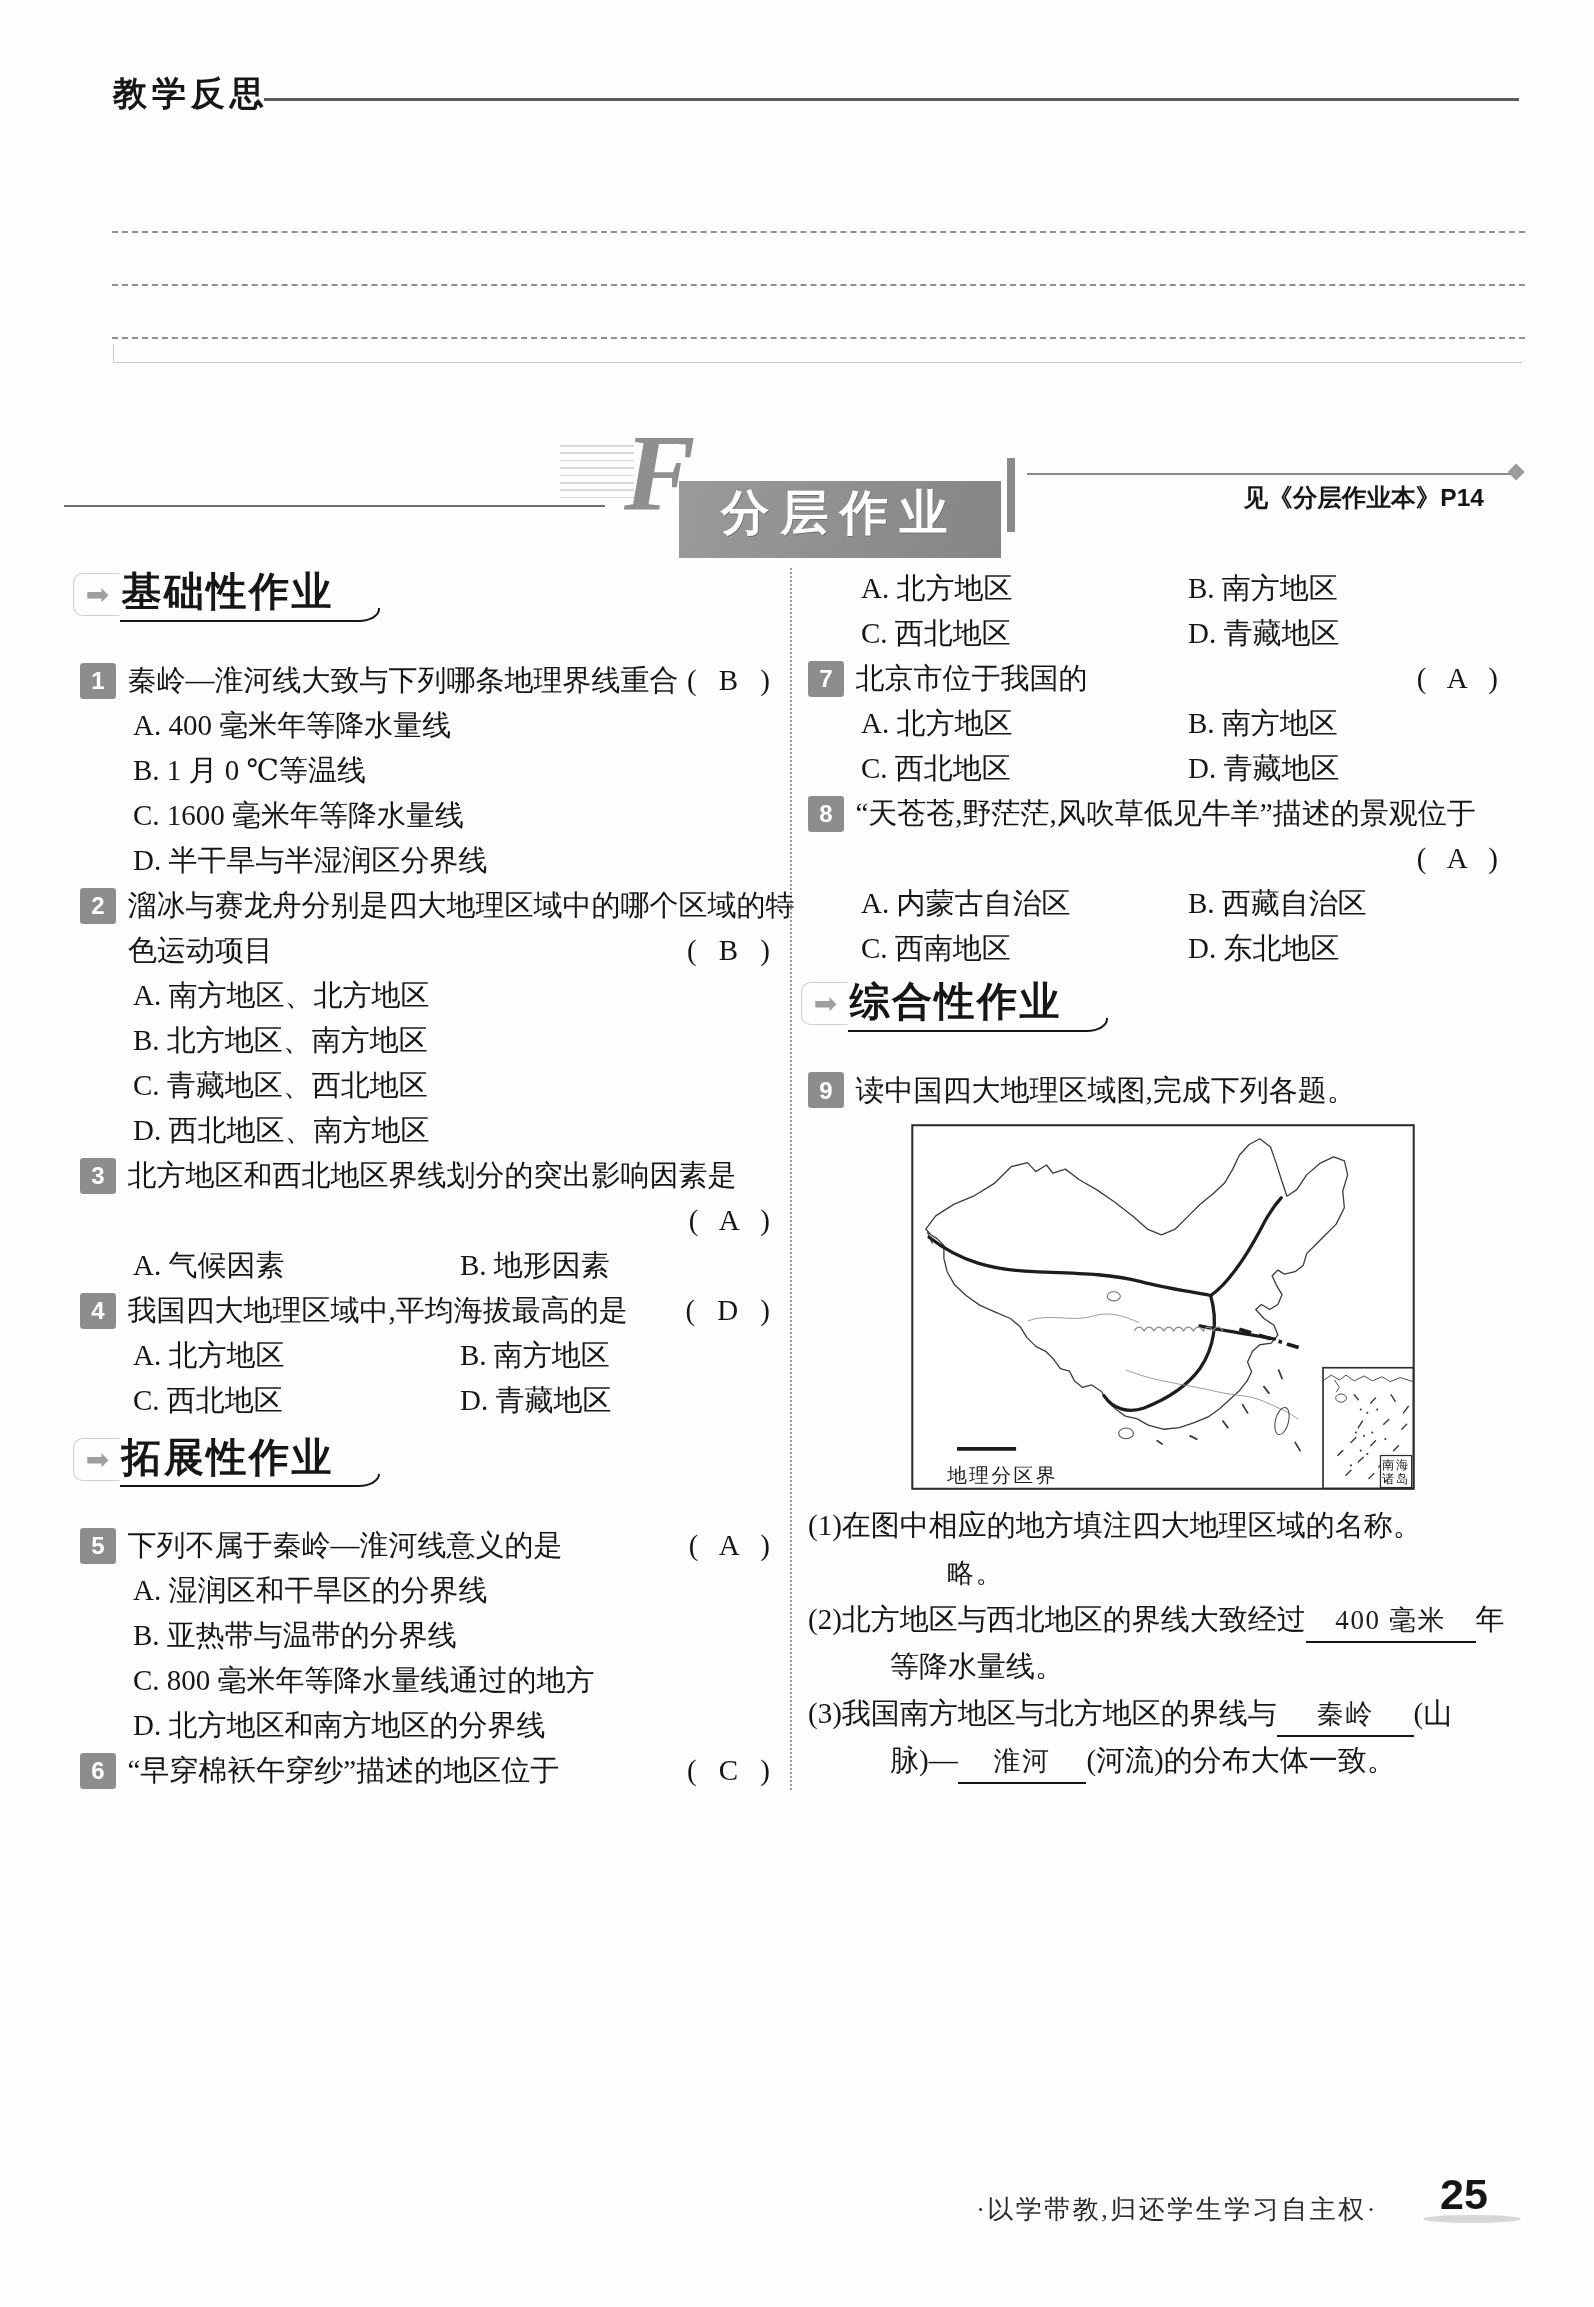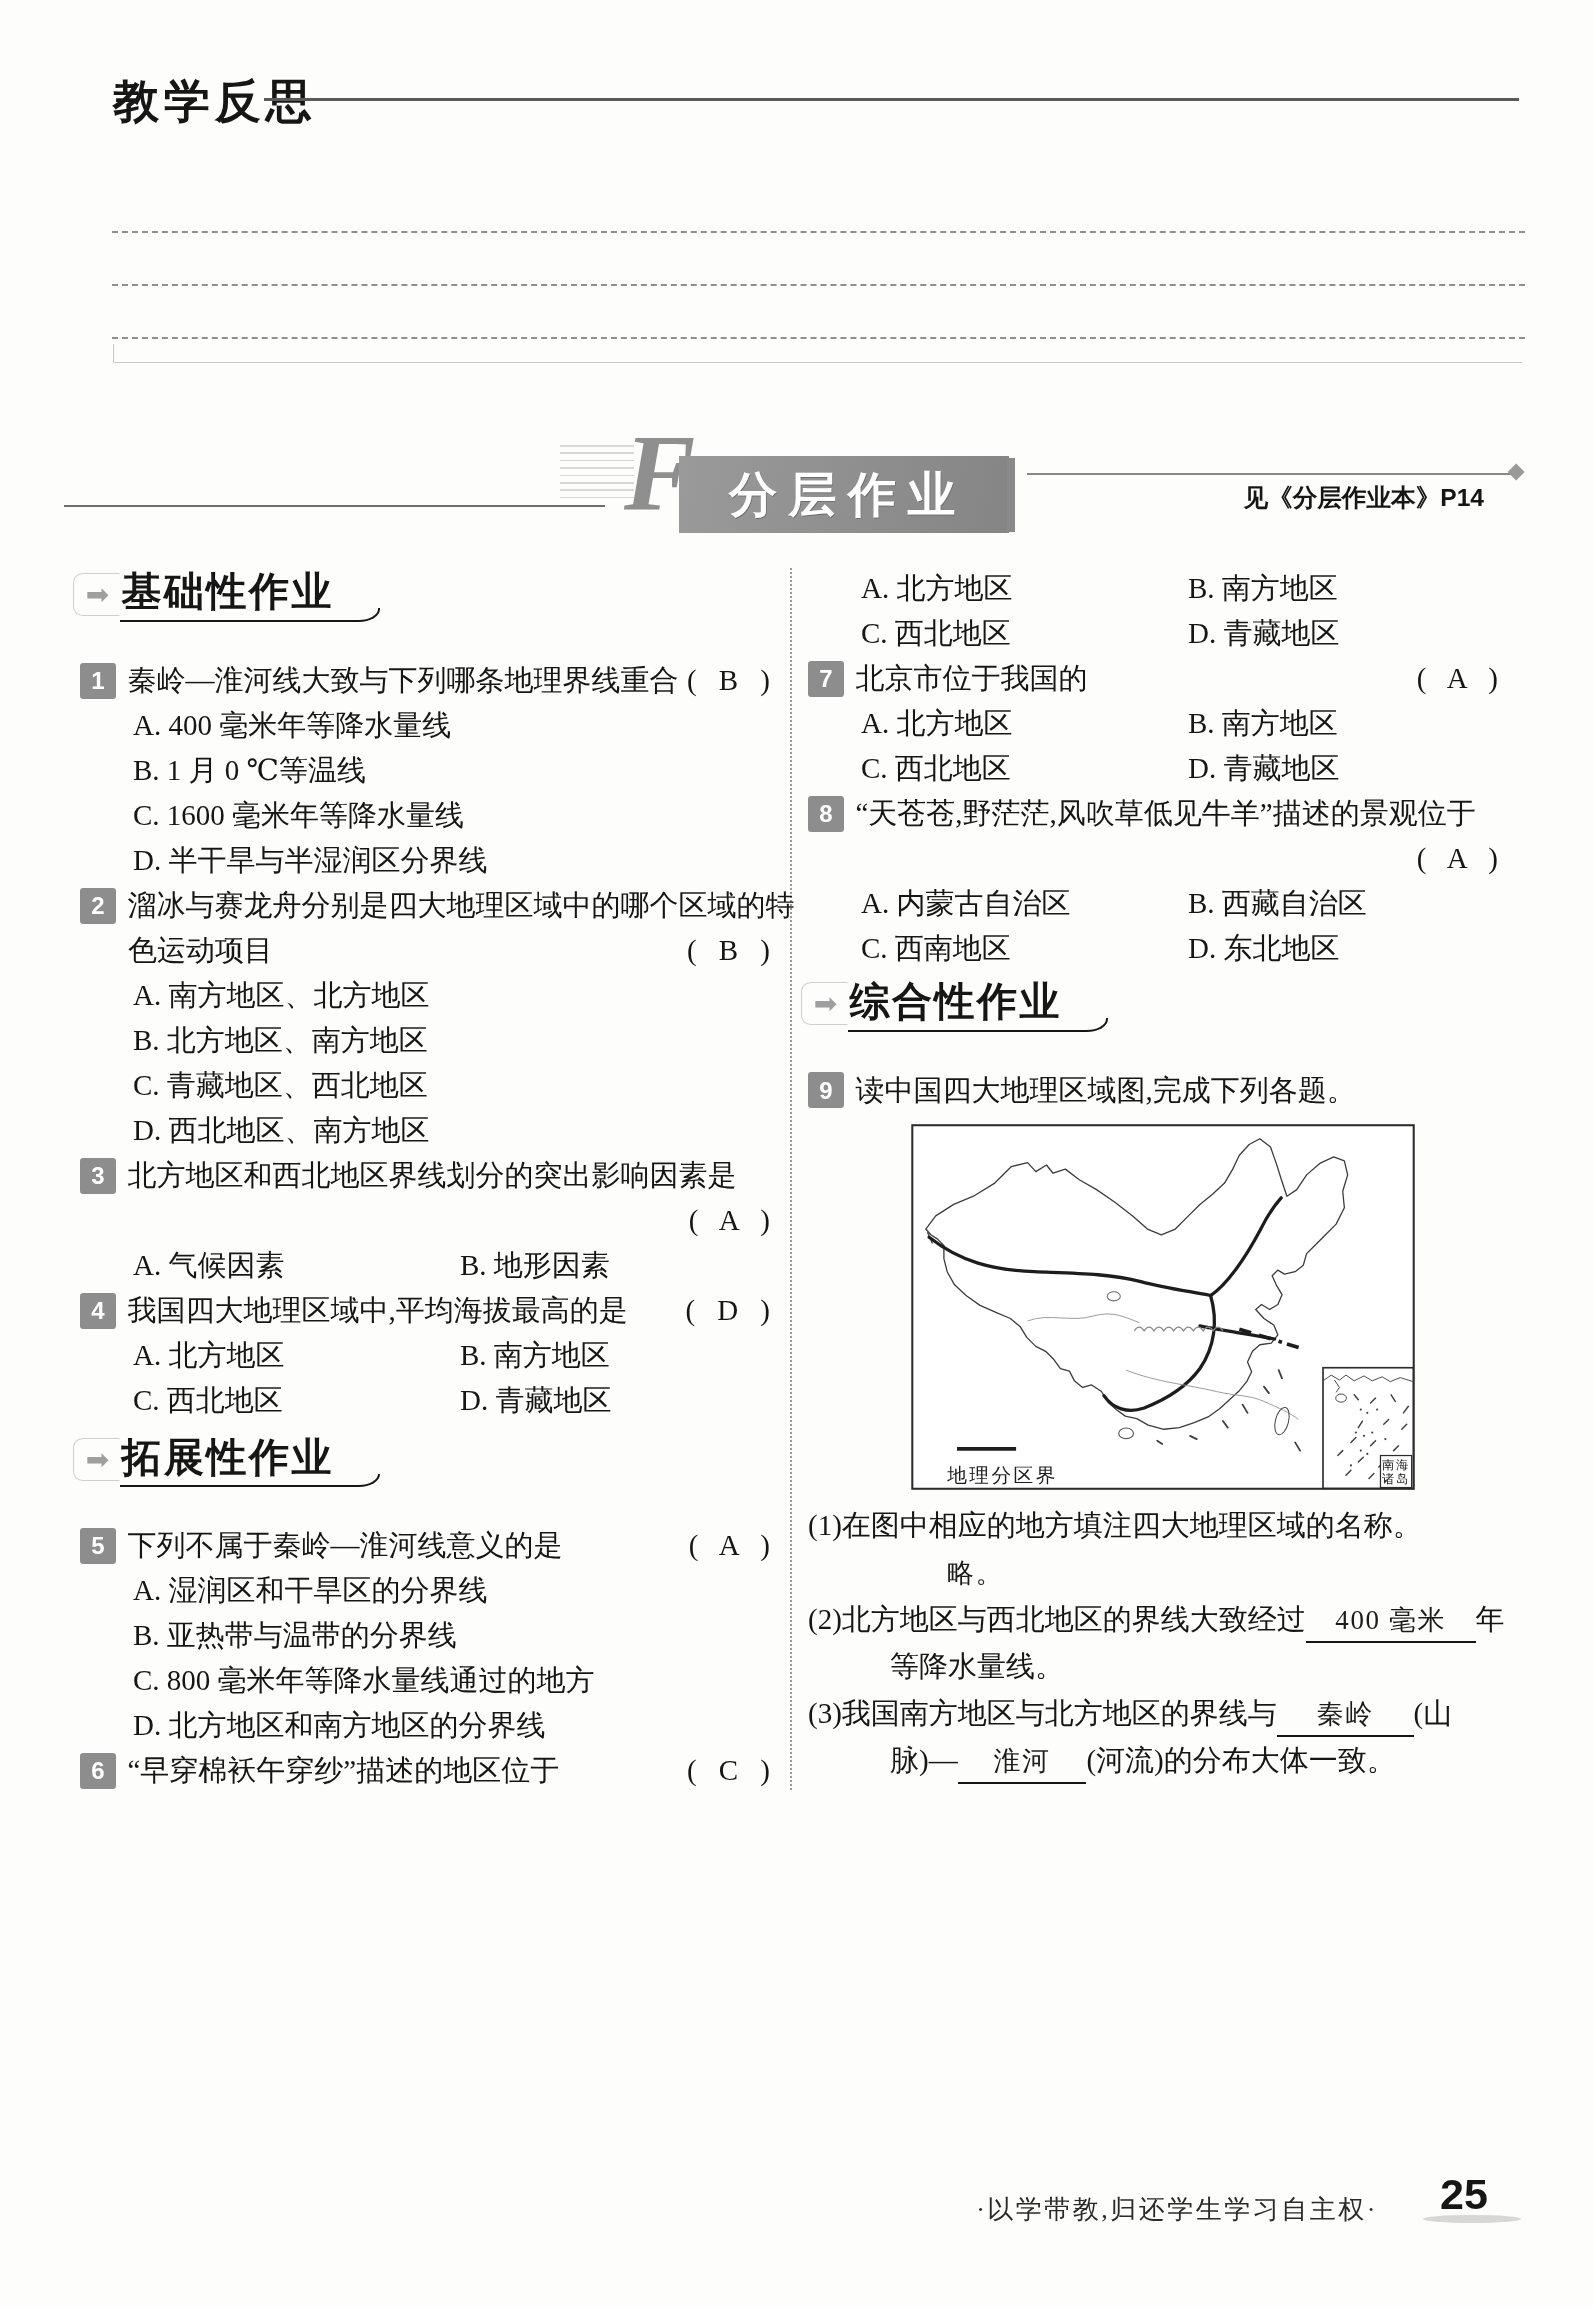--- a/index.html
+++ b/index.html
@@ -1,32 +1,32 @@
 <!DOCTYPE html>
 <html style="font-size:13px"><head>
 <meta charset="utf-8">
 <style>
   html,body{margin:0;padding:0;background:#e8e8e6;}
   .page{position:relative;width:1595px;height:2307px;background:#fdfdfb;overflow:hidden;
         font-family:"Liberation Serif","DejaVu Serif",serif;color:#161616;}
   
   .reflect-title{position:absolute;left:113px;top:71px;font-family:Liberation Mono, monospace;
-        font-weight:bold;font-size:46px;letter-spacing:4.9px;}
+        font-weight:bold;font-size:34px;letter-spacing:4.9px;}
   .reflect-rule{position:absolute;left:264px;top:98px;width:1255px;height:2.5px;background:#5a5a5a;}
   .dash-line{position:absolute;left:112px;width:1413px;height:0;border-top:2.5px dashed #8f8f8f;}
   .reflect-bottom{position:absolute;left:113px;top:362px;width:1409px;height:0.8px;background:#c9c9c7;}
   .reflect-tick{position:absolute;left:113px;top:344px;width:0.8px;height:18px;background:#c9c9c7;}
   
   .banner-hatch{position:absolute;left:560px;top:445px;width:74px;height:57px;opacity:.55;
         background:repeating-linear-gradient(180deg,#b9b9b9 0 1.6px,transparent 1.6px 7.4px);}
   .banner-rule-left{position:absolute;left:64px;top:505px;width:541px;height:1.6px;background:#6f6f6f;}
   .banner-f{position:absolute;left:624px;top:420px;font-family:"Liberation Serif",serif;
         font-style:italic;font-weight:bold;font-size:107px;line-height:107px;color:#8f8f8f;}
-  .banner-box{position:absolute;left:679px;top:456px;width:322px;height:77px;
-        background:linear-gradient(100deg,#9a9a9a,#858585);display:flex;align-items:center;justify-content:center;padding-left:8px;}
+  .banner-box{position:absolute;left:679px;top:481px;width:322px;height:77px;
+        background:linear-gradient(100deg,#9a9a9a,#858585);display:flex;justify-content:center;}
   .banner-title{color:#ffffff;font-family:"Liberation Sans","DejaVu Sans",sans-serif;font-weight:900;
         font-size:48px;letter-spacing:11.5px;text-shadow:0.8px 0.8px 0 #6e6e6e;}
   .banner-bar{position:absolute;left:1007px;top:458px;width:8.2px;height:74px;background:#8a8a8a;}
   .banner-rule-right{position:absolute;left:1027px;top:473px;width:486px;height:1.6px;background:#888;}
   .banner-diamond{position:absolute;left:1510px;top:466px;width:12.3px;height:12.3px;background:#9a9a9a;transform:rotate(45deg);}
   .banner-ref{position:absolute;left:1231px;top:481px;width:253px;text-align:right;
         font-family:"Liberation Sans","DejaVu Sans",sans-serif;font-weight:bold;font-size:24.6px;}
   
   .divider{position:absolute;left:790px;top:568px;height:1222px;width:0;border-left:2.5px dotted #9a9a9a;}
   .col{position:absolute;top:566px;width:712px;}

